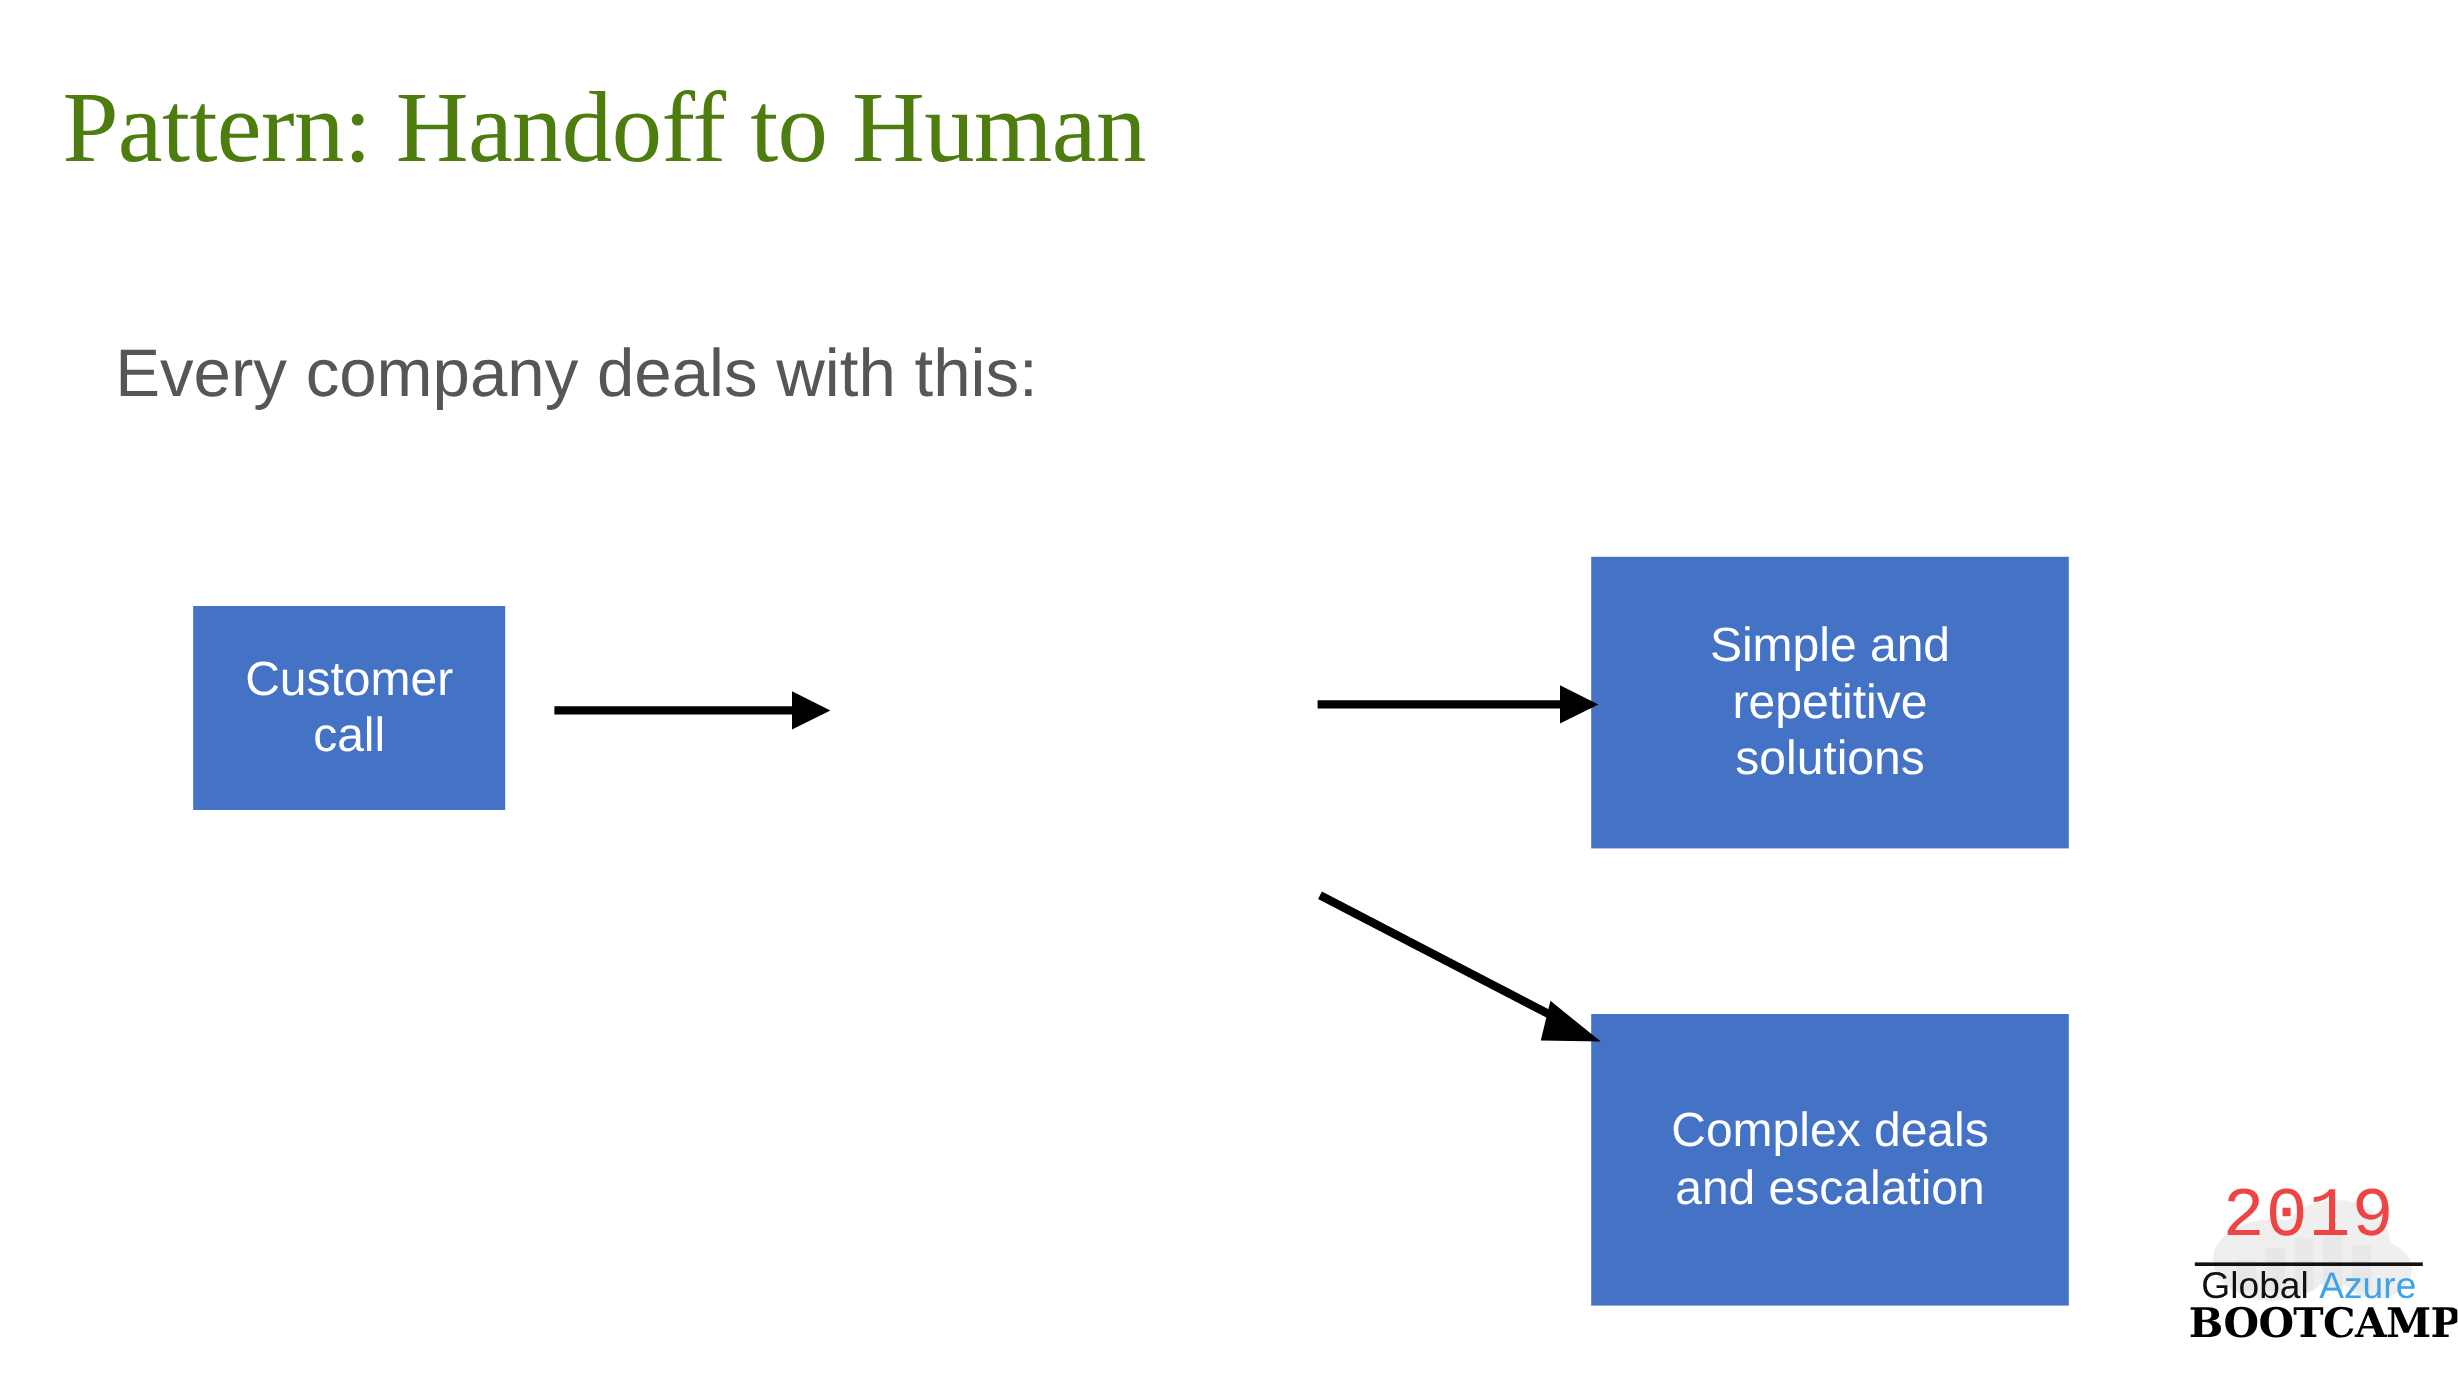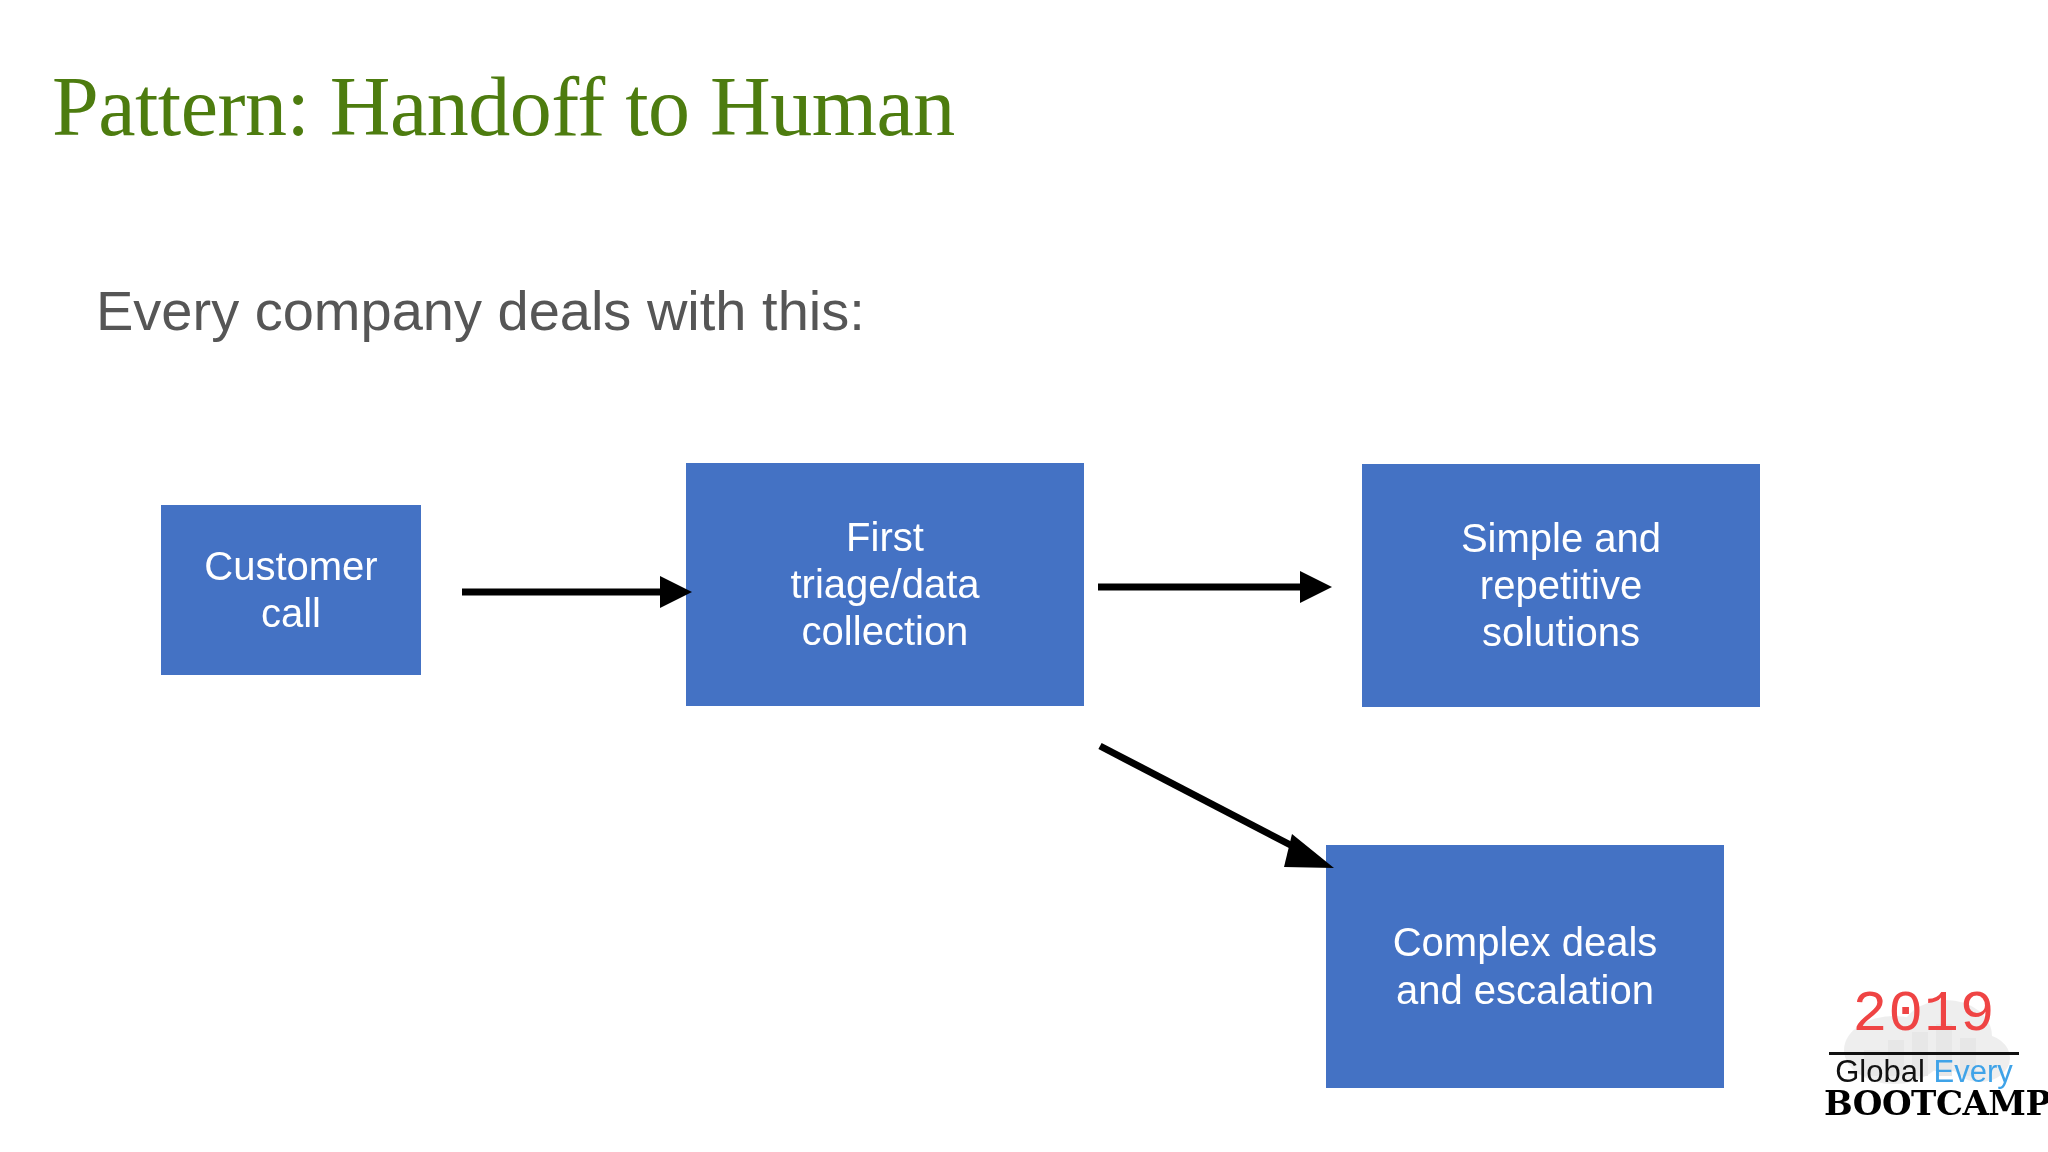--- a/index.html
+++ b/index.html
@@ -82,21 +82,20 @@
     top: 463px;
     width: 398px;
     height: 243px;
   }
 
   #box-simple-solutions {
     left: 1326px;
     top: 464px;
     width: 398px;
     height: 243px;
-    margin-left: 36px;
   }
 
   #box-complex-cases {
     left: 1326px;
     top: 845px;
     width: 398px;
     height: 243px;
   }
 
   
@@ -205,23 +204,20 @@
 
 <div id="slide">
 
   <div id="slide-title">Pattern: Handoff to Human</div>
 
   <div id="slide-subtitle">Every company deals with this:</div>
 
   <div class="flow-box" id="box-customer-call">Customer
 call</div>
 
-  <div class="flow-box" id="box-first-triage">First
-triage/data
-collection</div>
 
   <div class="flow-box" id="box-simple-solutions">Simple and
 repetitive
 solutions</div>
 
   <div class="flow-box" id="box-complex-cases">Complex deals
 and escalation</div>
 
   <svg class="arrow-svg" id="arrow-call-to-triage" viewBox="0 0 236 56">
     <line x1="2" y1="27" x2="206" y2="27" stroke="#000000" stroke-width="7"></line>
@@ -249,19 +245,19 @@
       <rect x="78" y="40" width="16" height="44" fill="#6f6f6f"></rect>
       <rect x="102" y="32" width="16" height="52" fill="#6f6f6f"></rect>
       <rect x="126" y="46" width="16" height="38" fill="#6f6f6f"></rect>
     </svg>
 
     <div id="logo-year">2019</div>
 
     <div id="logo-rule"></div>
 
     <div id="logo-line-global-azure">
-      <span>Global</span><span>&nbsp;</span><span id="logo-azure-word">Every</span>
+      <span>Global</span><span>&nbsp;</span><span id="logo-azure-word">Azure</span>
     </div>
 
     <div id="logo-bootcamp">BOOTCAMP</div>
   </div>
 
 </div>
 
 </body></html>

